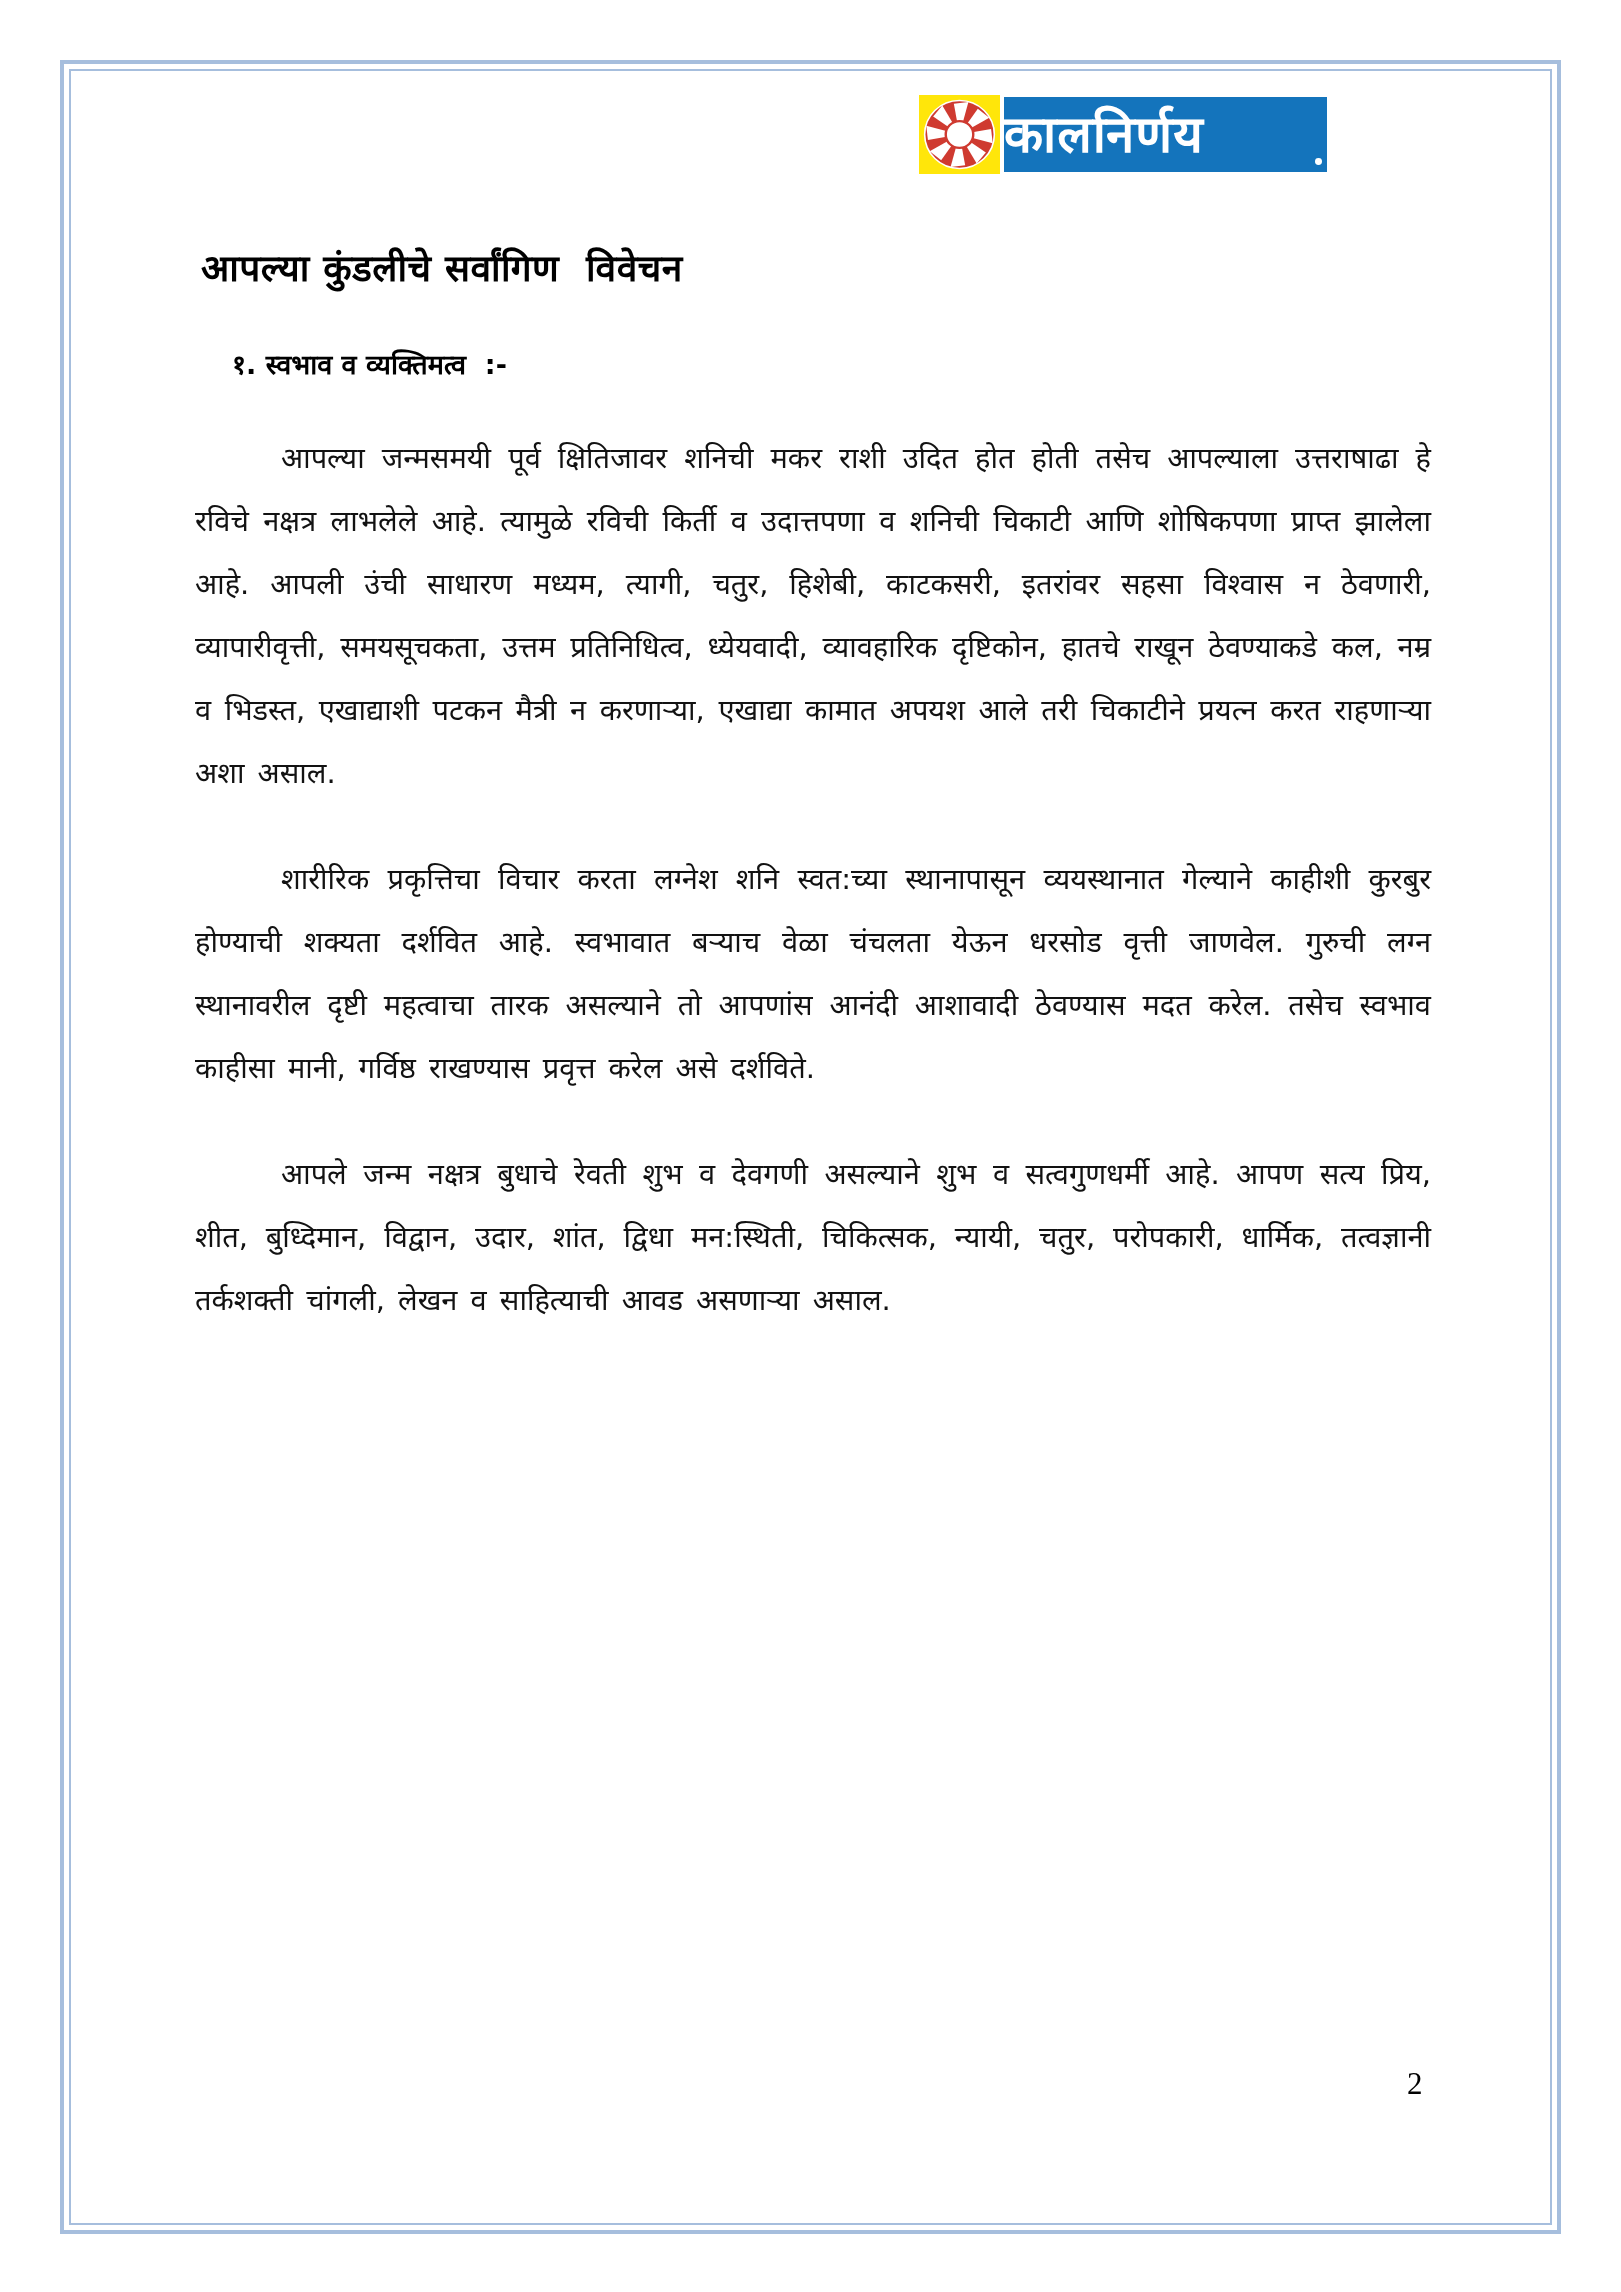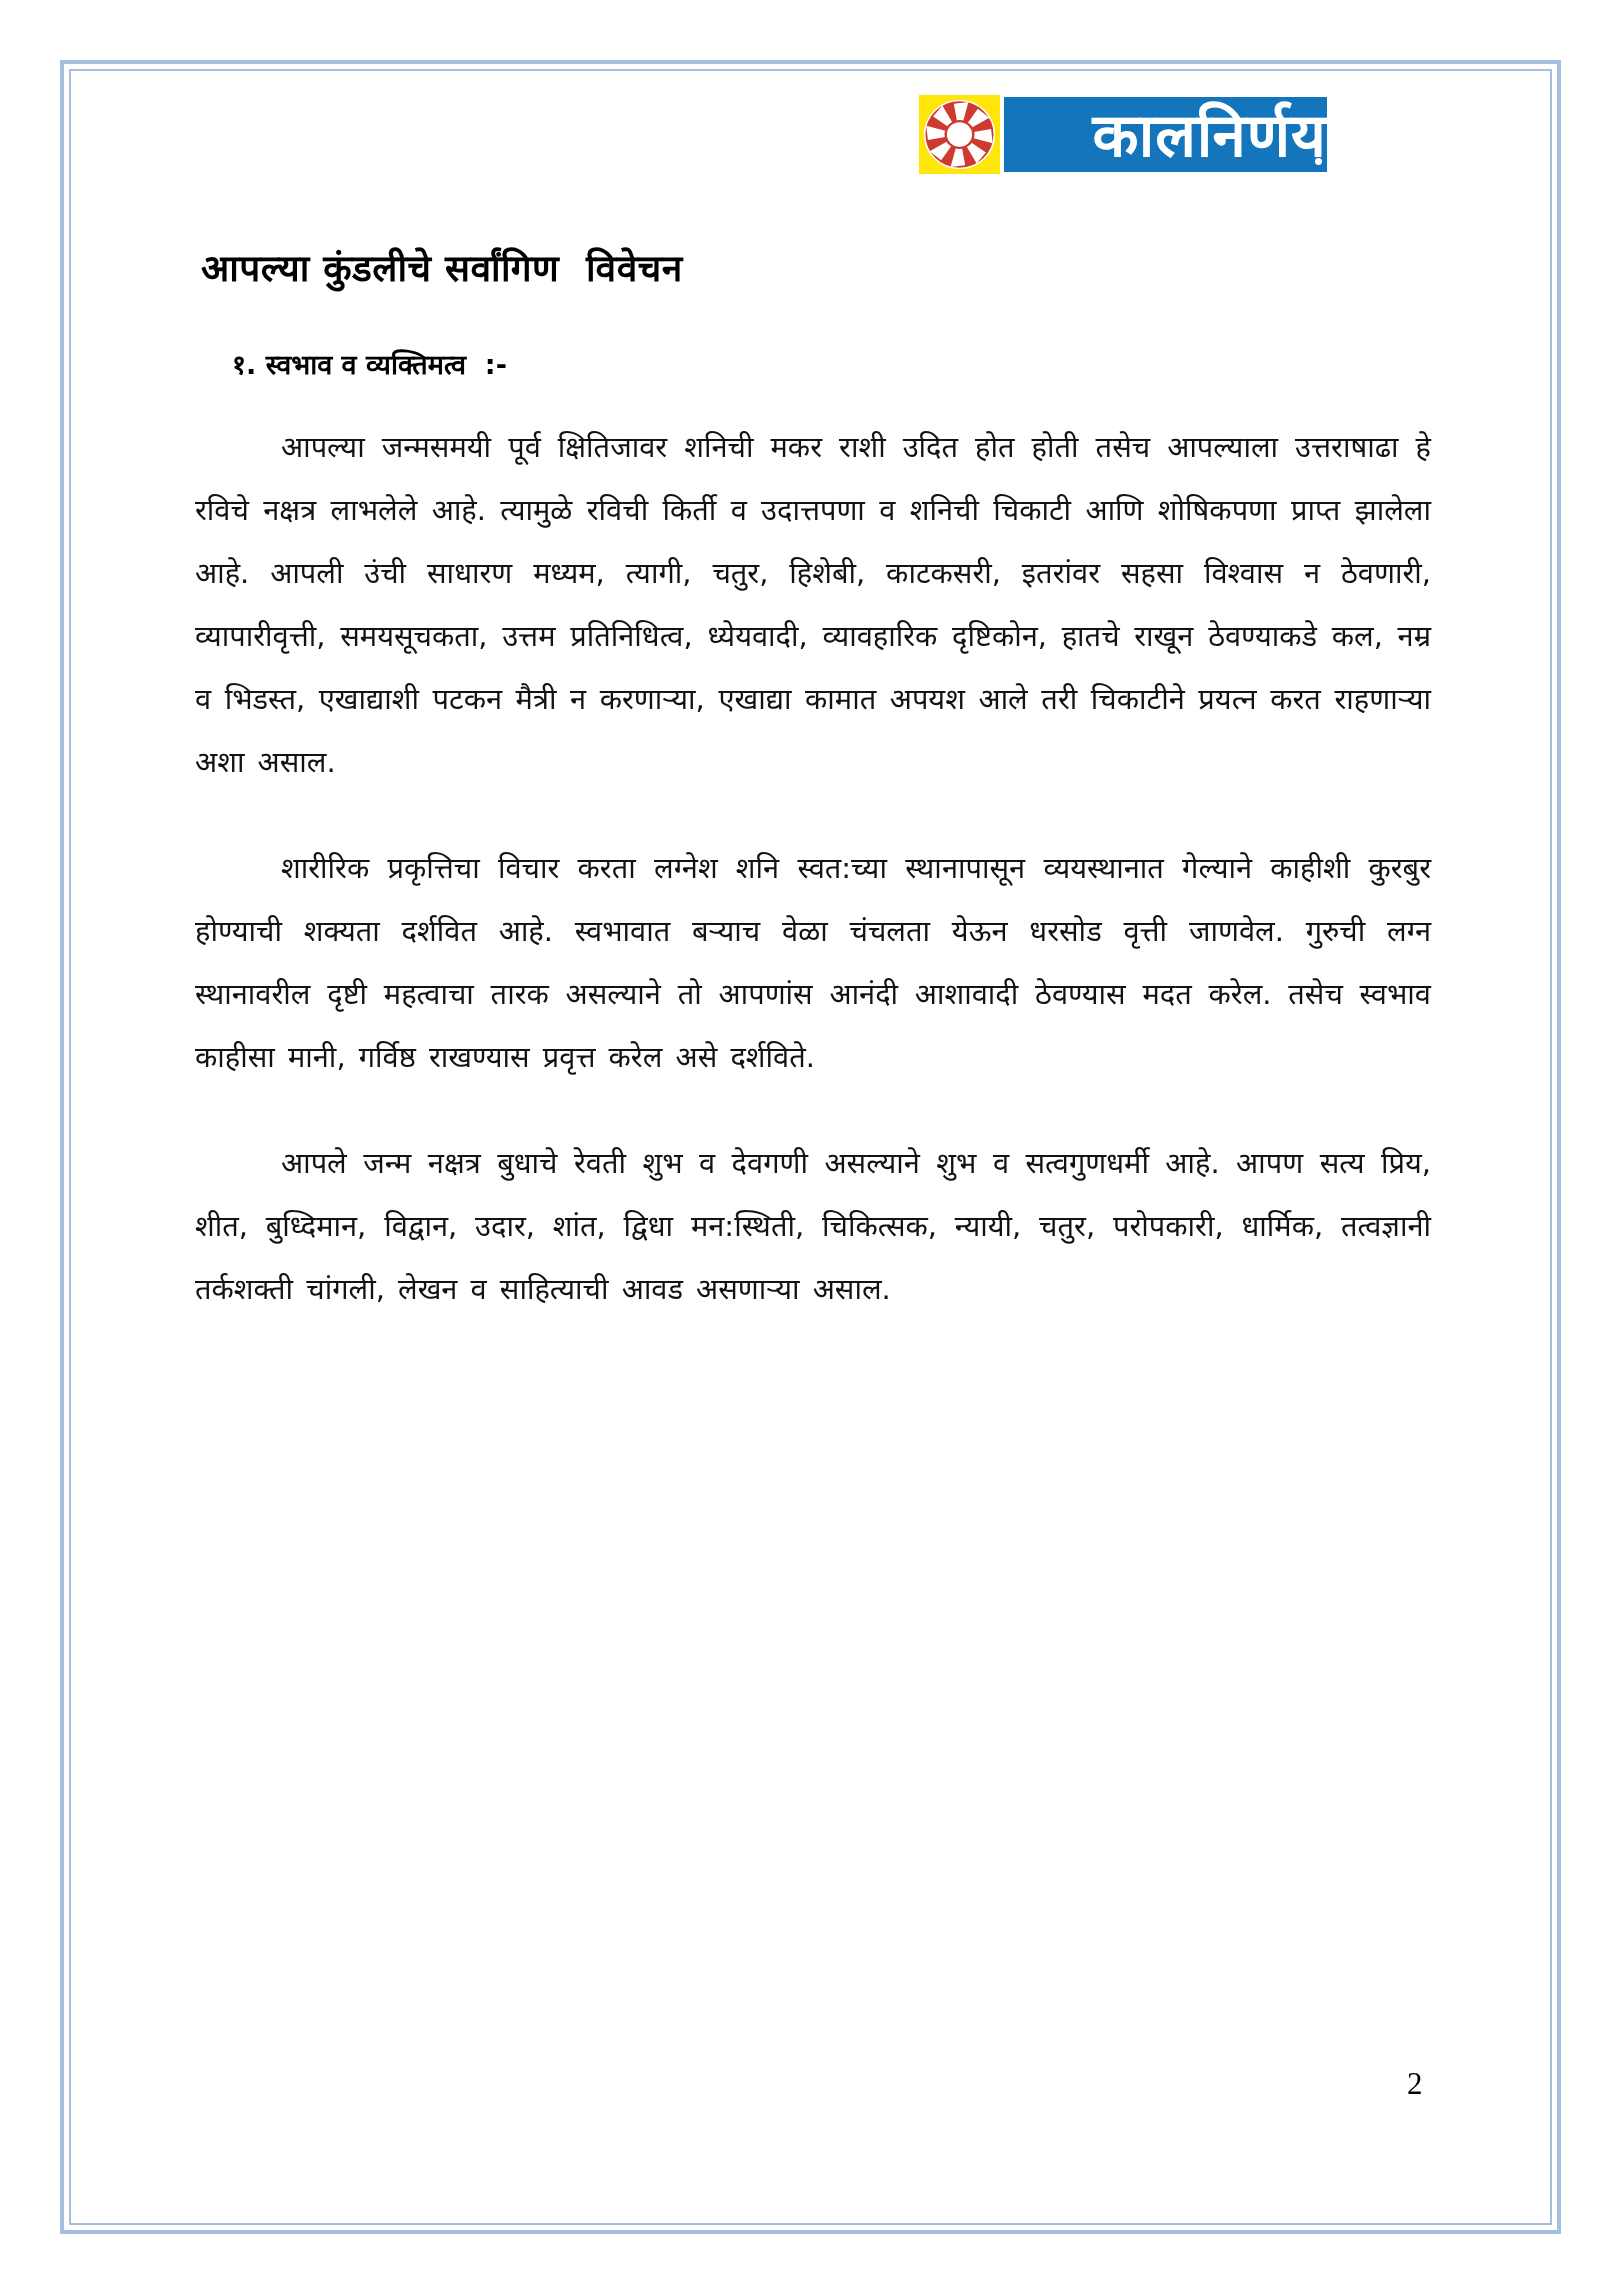--- a/index.html
+++ b/index.html
@@ -44,23 +44,23 @@
     display:block;
   }
   .logo-sun svg{display:block;width:100%;height:100%;}
   .logo-box{
     width:323px; height:75px;
     margin-left:3.9px; margin-top:2px;
     background:var(--logo-blue);
     color:#ffffff;
     display:flex;
     align-items:center;
-    justify-content:flex-end;
+    justify-content:flex-start;
     font-weight:bold;
-    font-size:60px;
+    font-size:51px;
     letter-spacing:1px;
     position:relative;
     line-height:1;
   }
   .logo-dot{
     position:absolute;
     right:4.9px; bottom:6.9px;
     width:6.9px; height:6.9px;
     background:#ffffff;
     border-radius:50%;
@@ -79,21 +79,21 @@
     position:absolute;
     left:232px; top:345px;
     font-size:27px;
     font-weight:bold;
     color:#000000;
     white-space:pre;
   }
   
   .content{
     position:absolute;
-    left:195px; top:416px;
+    left:195px; top:427px;
     width:1236px;
     color:var(--ink);
   }
   .content p{
     font-size:29px;
     line-height:63px;
     text-align:justify;
     text-align-last:left;
     text-indent:86px;
     word-spacing:3.9px;

